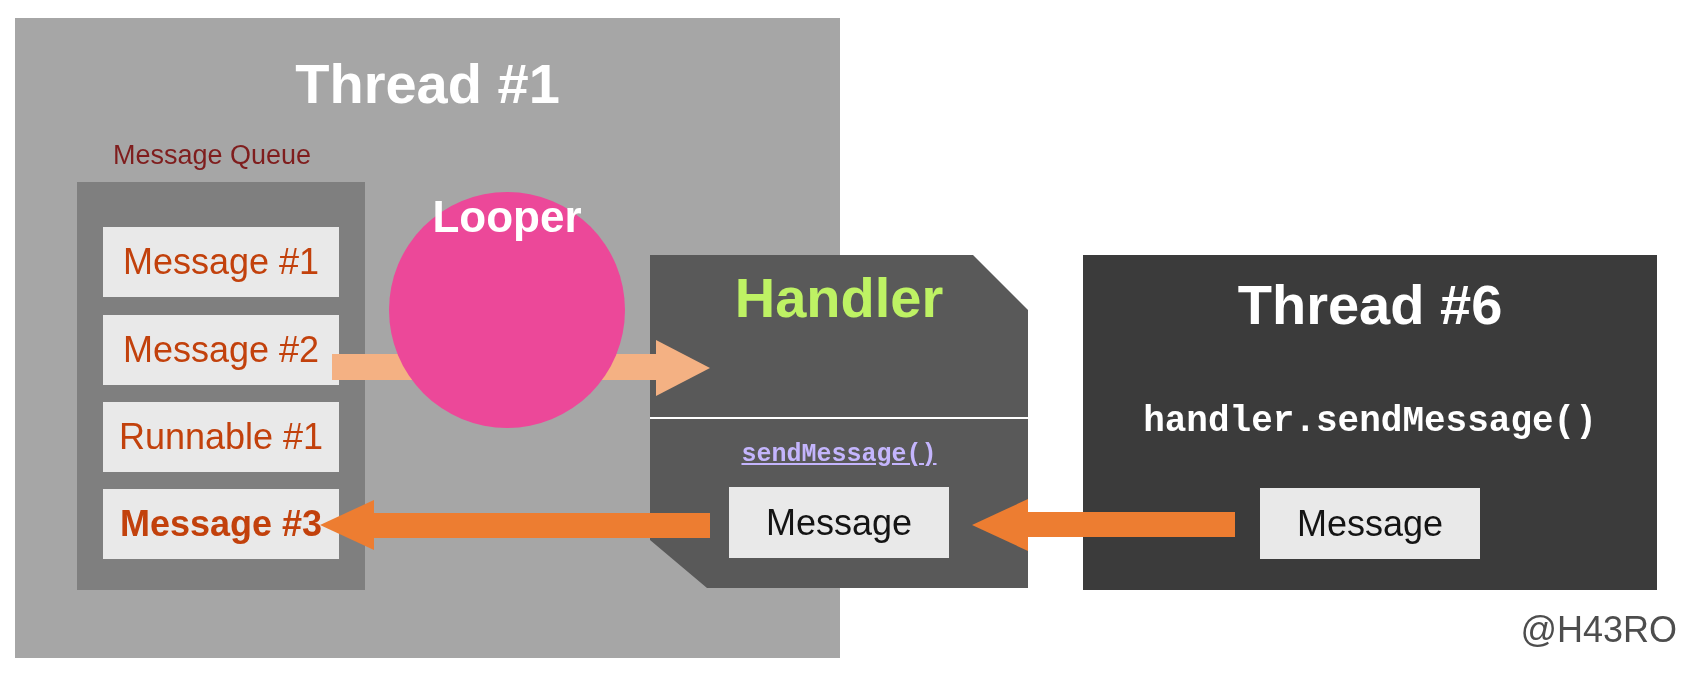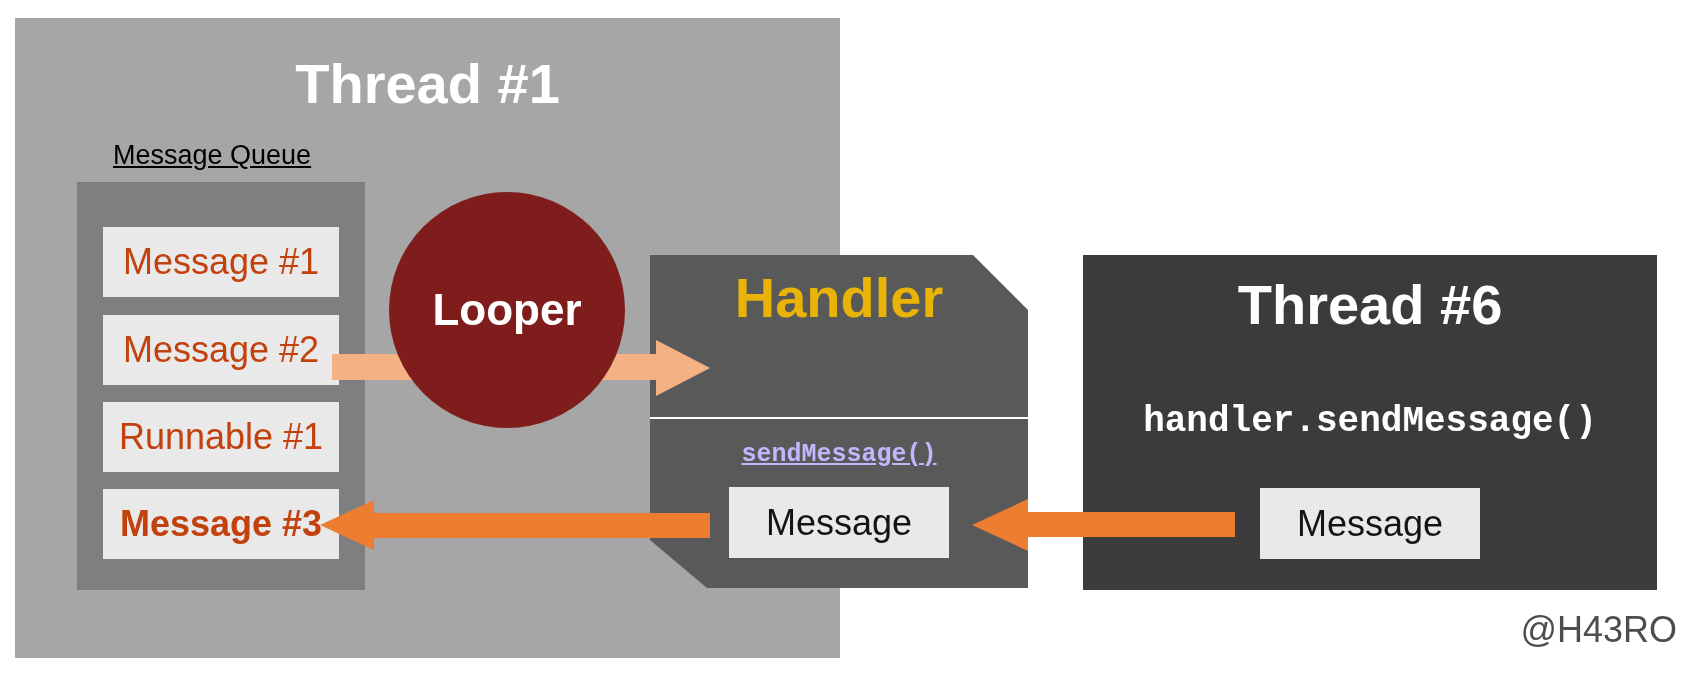--- a/index.html
+++ b/index.html
@@ -6,36 +6,36 @@
   #canvas{
     position:relative;width:1681px;height:666px;background:#ffffff;overflow:hidden;
     font-family:"Liberation Sans",sans-serif;
   }
   .abs{position:absolute;}
 
   
   #thread1{left:15px;top:18px;width:825px;height:640px;background:#A6A6A6;z-index:1;}
   #thread1-title{left:0;top:36px;width:100%;text-align:center;color:#ffffff;
     font-size:56px;font-weight:bold;line-height:60px;}
-  #mq-label{left:98px;top:120px;color:#000000;font-size:27px;line-height:34px;text-decoration:underline;}
+  #mq-label{left:98px;top:120px;color:#7f1d1d;font-size:27px;line-height:34px;}
   #mq-box{left:62px;top:164px;width:288px;height:408px;background:#7F7F7F;}
   .q-item{left:26px;width:236px;height:70px;background:#E9E9E9;color:#c2410c;
     font-size:36px;display:flex;align-items:center;justify-content:center;}
   #q-item-0{top:45px;} #q-item-1{top:133px;} #q-item-2{top:220px;}
   #q-item-3{top:307px;font-weight:bold;}
 
   
   #looper{left:389px;top:192px;width:236px;height:236px;border-radius:50%;
-    background:#7f1d1d;z-index:6;display:flex;align-items:center;justify-content:center;}
+    background:#ec4899;z-index:6;display:flex;align-items:flex-start;justify-content:center;}
   #looper-label{color:#ffffff;font-size:44px;font-weight:bold;}
 
   
   #handler{left:650px;top:255px;width:378px;height:333px;background:#595959;z-index:4;
     clip-path:polygon(0 0,323px 0,378px 55px,378px 333px,57px 333px,0 285px);}
-  #handler-title{left:0;top:14px;width:100%;text-align:center;color:#eab308;
+  #handler-title{left:0;top:14px;width:100%;text-align:center;color:#bef264;
     font-size:56px;font-weight:bold;line-height:58px;}
   .mono{font-family:"Liberation Mono","DejaVu Sans Mono",monospace;}
   #handle-msg{left:0;top:98px;width:100%;text-align:center;color:#ffffff;
     font-size:25px;font-weight:bold;line-height:30px;}
   #handler-divider{left:0;top:162px;width:100%;height:2px;background:#ffffff;}
   #send-msg{left:0;top:185px;width:100%;text-align:center;color:#c4b5fd;
     font-size:25px;font-weight:bold;line-height:30px;text-decoration:underline;}
   .msg-box{width:220px;height:71px;background:#E9E9E9;color:#141414;font-size:36px;
     display:flex;align-items:center;justify-content:center;}
   #handler-msg-box{left:79px;top:232px;}

